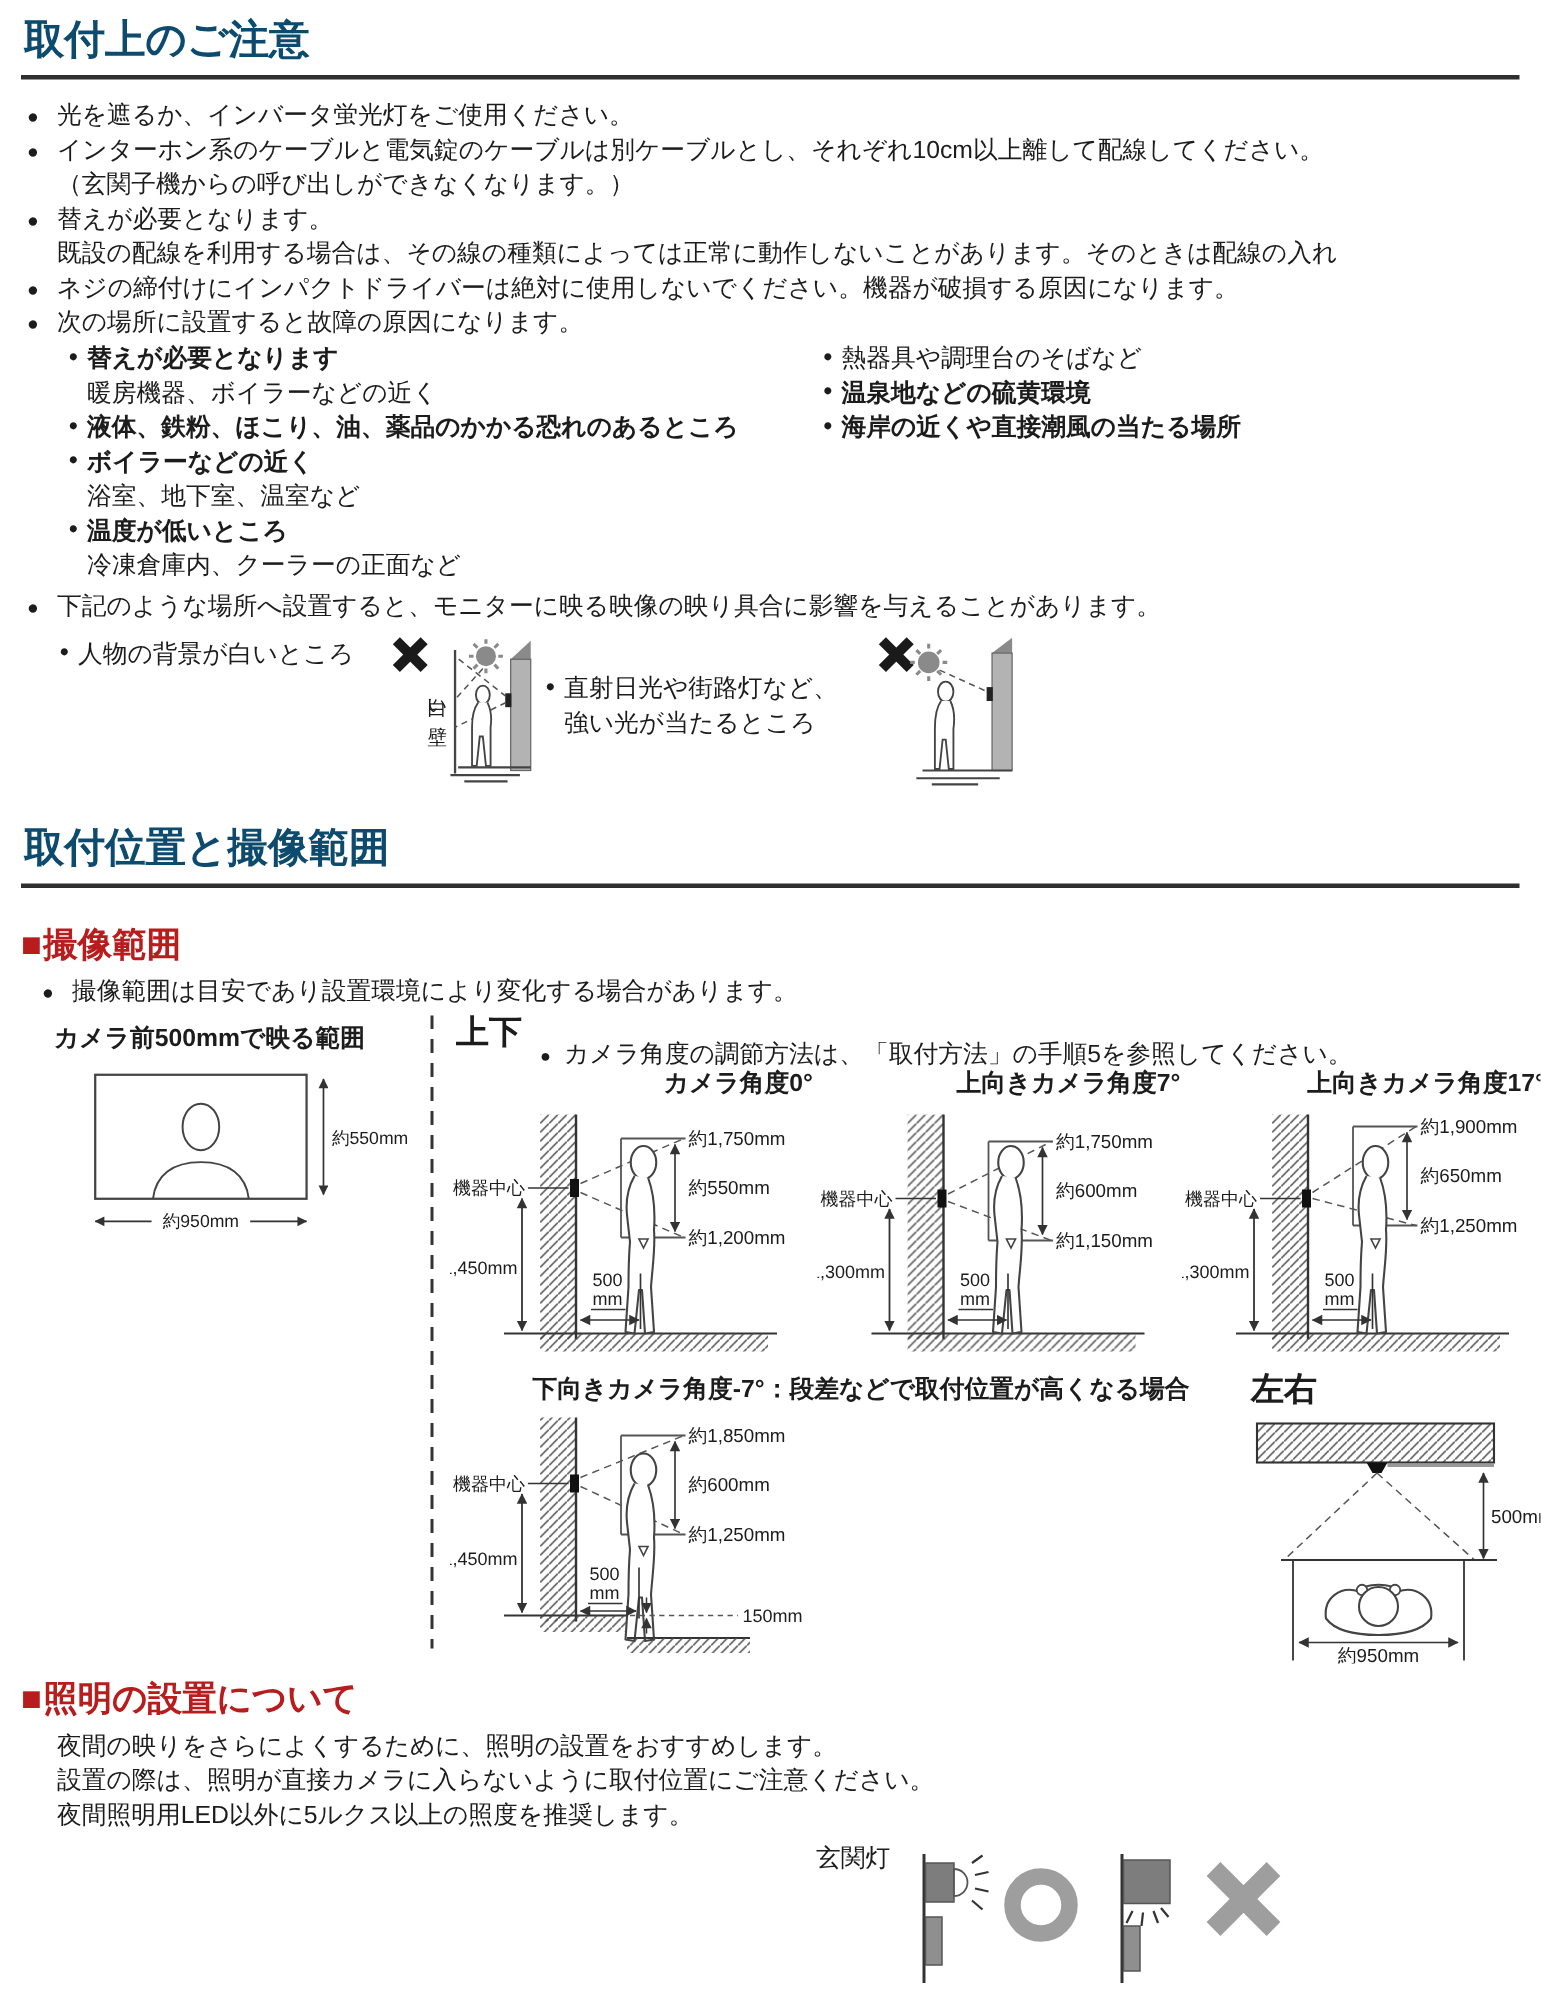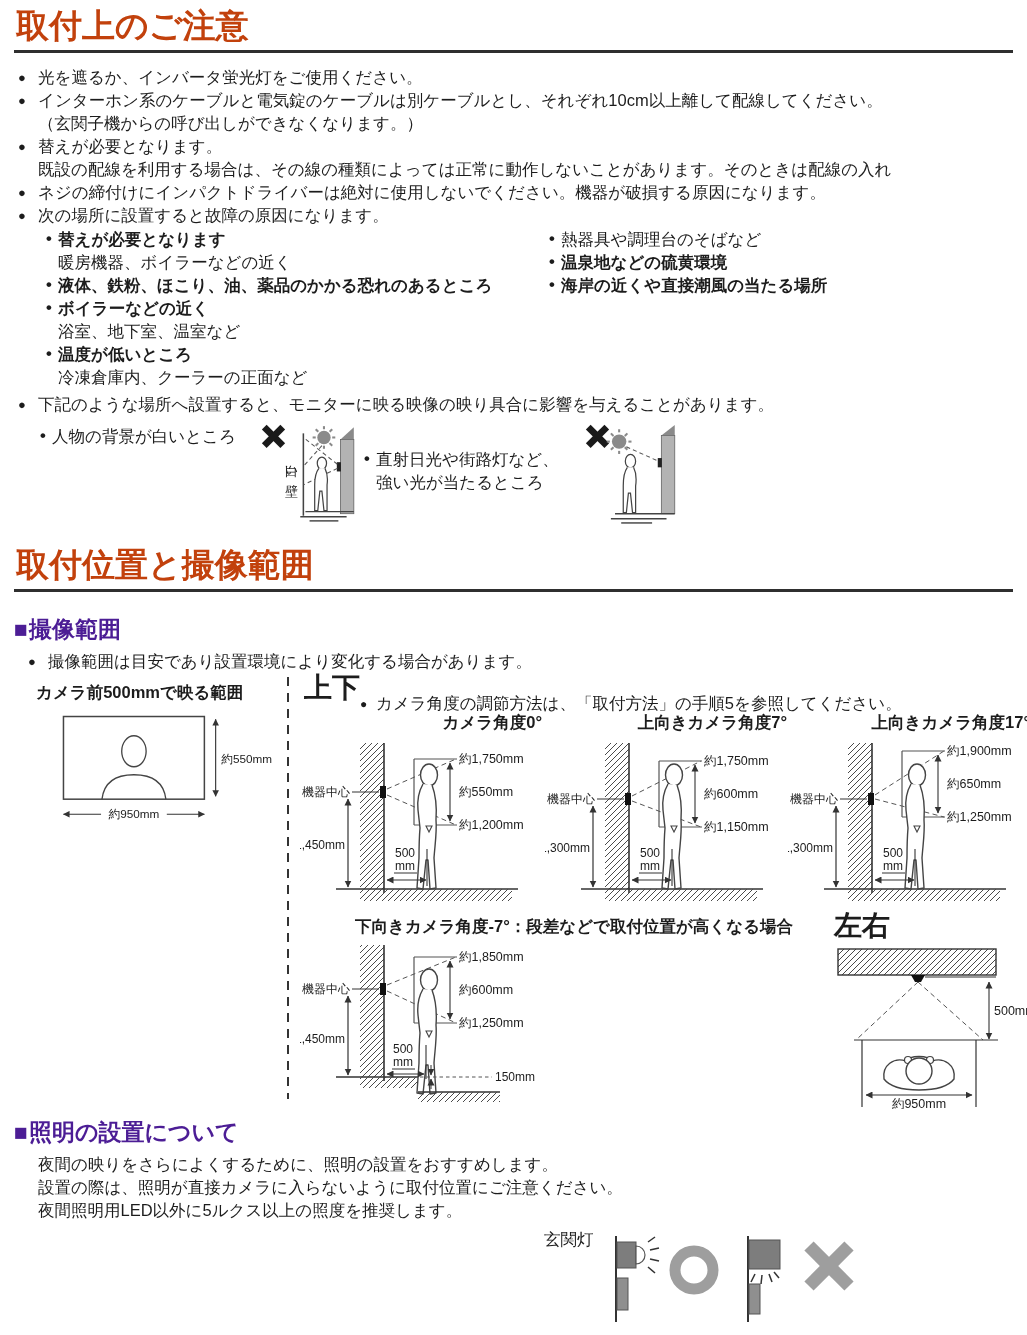--- a/index.html
+++ b/index.html
@@ -1,37 +1,37 @@
 <!DOCTYPE html>
 <html lang="ja"><head>
 <meta charset="utf-8">
 <style>
   html,body{margin:0;padding:0;background:#fff;}
   body{width:1027px;font-family:"Liberation Sans",sans-serif;color:#1c1c1c;font-size:16.5px;line-height:23px;}
   .page{padding:6px 14px 18px 14px;position:relative;}
-  .sec-title{font-size:33px;line-height:36px;font-weight:700;color:#c2410c;padding:2px 0 6px 2px;border-bottom:3px solid #2f2f2f;margin:0;}
-  .sub-title{font-size:23px;line-height:30px;font-weight:700;color:#4c1d95;margin:22px 0 6px 0;}
+  .sec-title{font-size:27px;line-height:36px;font-weight:700;color:#0c4a6e;padding:2px 0 6px 2px;border-bottom:3px solid #2f2f2f;margin:0;}
+  .sub-title{font-size:23px;line-height:30px;font-weight:700;color:#b91c1c;margin:22px 0 6px 0;}
   .sub-title::before{content:"■";margin-right:1px;}
   .bullets{margin:13px 0 0 4px;}
   .b{position:relative;padding-left:20px;margin:0;}
   .b::before{content:"●";position:absolute;left:0;top:0;font-size:13px;}
   .loc-cols{display:flex;margin:1px 0 2px 30px;}
   .loc-col-l{width:503px;}
   .loc-col-r{flex:1;}
   .loc{position:relative;padding-left:14px;}
   .loc::before{content:"•";position:absolute;left:2px;top:-1px;font-weight:700;}
   .loc .t{font-weight:700;}
   .badplaces{position:relative;height:106px;margin-top:5px;}
   .abs{position:absolute;}
   .smallb{position:relative;padding-left:14px;}
   .smallb::before{content:"•";position:absolute;left:2px;top:-1px;font-weight:700;}
   .diagwrap{position:relative;height:434px;margin-top:2px;}
   .front-label{font-weight:700;}
   .vdivider{width:2px;background:repeating-linear-gradient(180deg,#333 0 9px,transparent 9px 16px);}
-  .big-label{font-size:28px;line-height:26px;font-weight:700;}
+  .big-label{font-size:22px;line-height:26px;font-weight:700;}
   .ud-note{position:relative;padding-left:16px;width:600px;}
   .ud-note::before{content:"●";position:absolute;left:0;top:1px;font-size:12px;}
   .diag{width:242px;}
   .diag-title{font-weight:700;text-align:right;height:26px;}
   .d4-title{font-weight:700;}
   svg text{font-family:"Liberation Sans",sans-serif;fill:#1c1c1c;font-size:12.5px;}
   svg text.sm{font-size:12px;}
   .s3-lines{margin:6px 0 0 24px;}
   .lamprow{position:relative;height:104px;margin-top:4px;}
   .wallchars{writing-mode:vertical-rl;text-orientation:upright;font-size:13px;letter-spacing:2px;}

